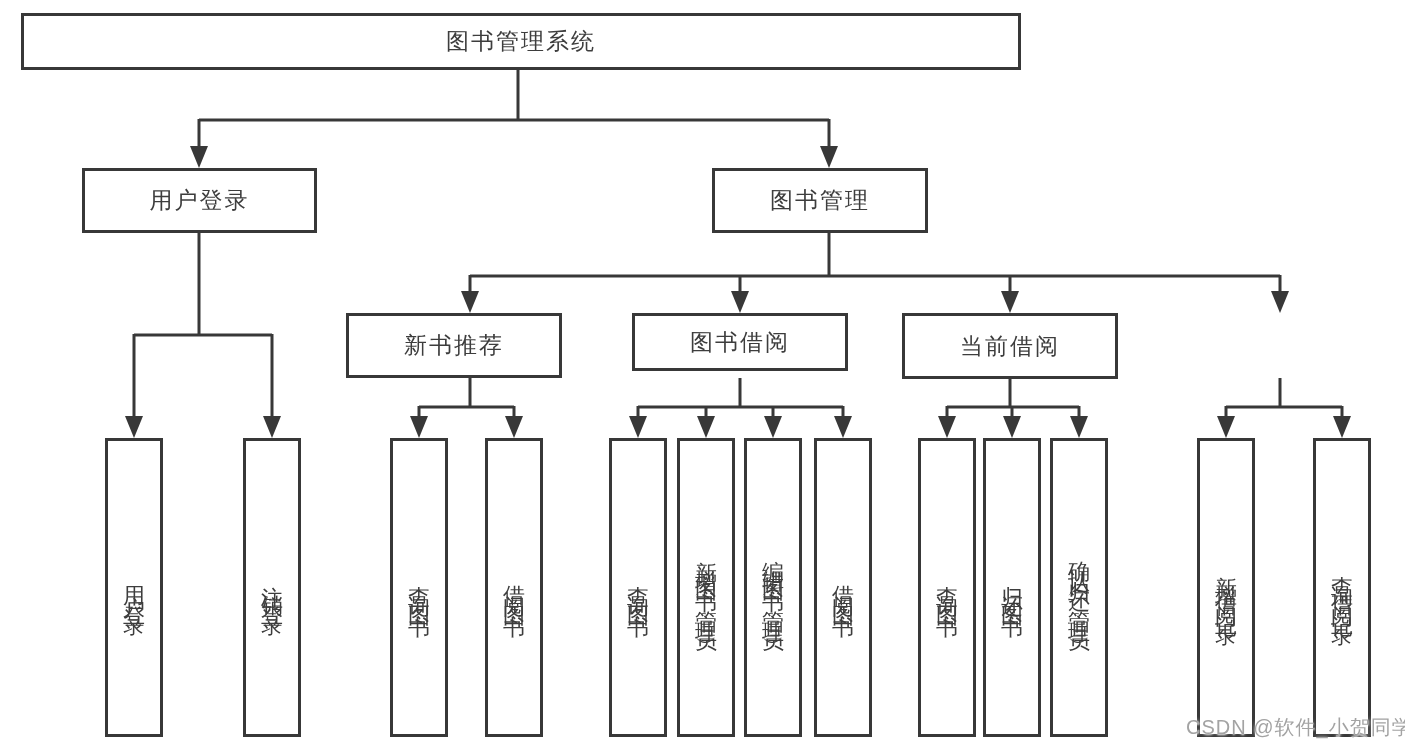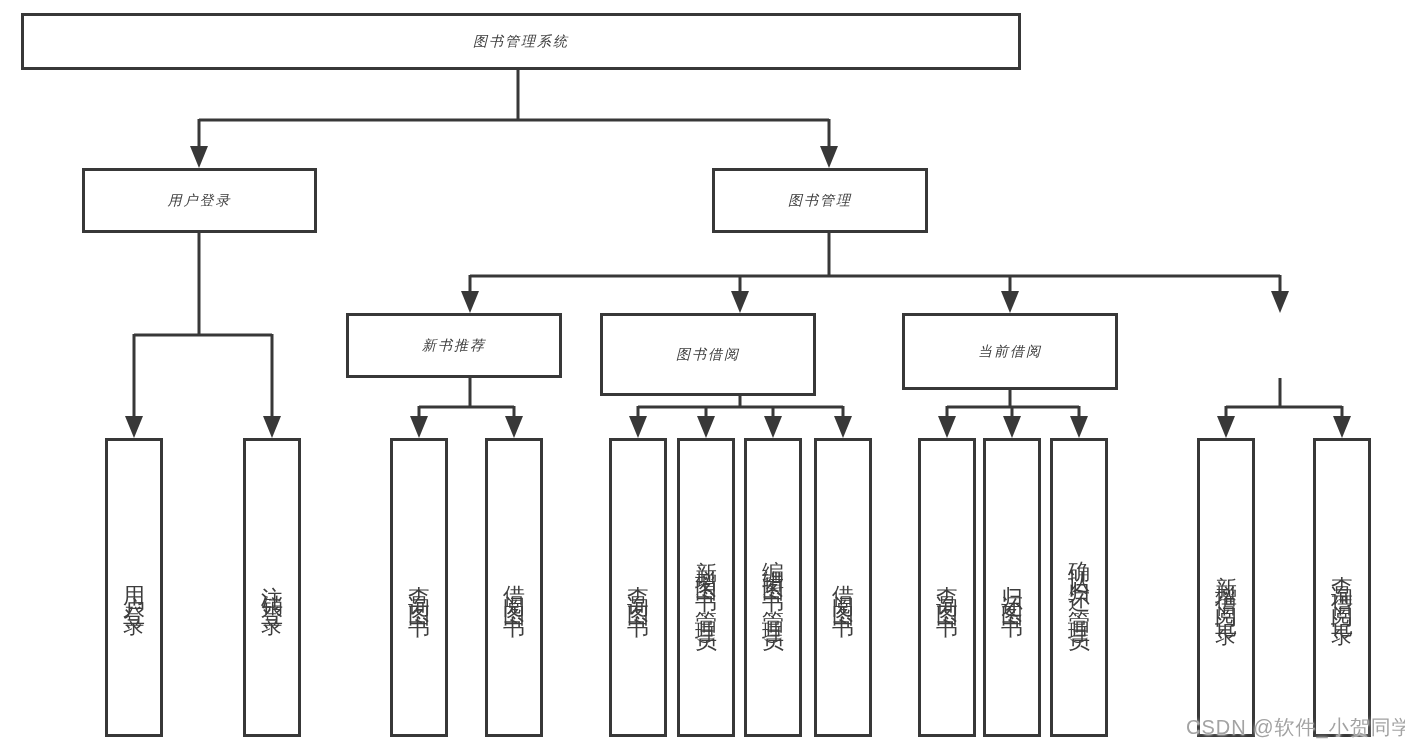--- a/index.html
+++ b/index.html
@@ -5,21 +5,21 @@
   html,body{margin:0;padding:0;background:#fff;}
   .canvas{
     position:relative;width:1405px;height:747px;background:#ffffff;overflow:hidden;
     font-family:"Liberation Sans","DejaVu Sans",sans-serif;
   }
   svg.wires{position:absolute;left:0;top:0;pointer-events:none;}
   .node{
     position:absolute;background:#ffffff;border:3px solid #383838;box-sizing:border-box;
     display:flex;align-items:center;justify-content:center;color:#3d3d3d;
   }
-  .hbox span{font-size:14px;letter-spacing:2px;white-space:nowrap;font-style:italic;}
+  .hbox span{font-size:23px;letter-spacing:2px;white-space:nowrap;}
   .vbox span{
     writing-mode:vertical-rl;text-orientation:mixed;
     font-size:22px;line-height:1;letter-spacing:10px;white-space:nowrap;
   }
   .watermark{
     position:absolute;left:1186px;top:714px;z-index:5;
     font-size:20px;color:#a3a3a3;letter-spacing:1px;white-space:nowrap;
     text-shadow:0 1px 2px rgba(255,255,255,.95), 0 0 4px rgba(255,255,255,.9);
   }
 </style>
@@ -66,24 +66,24 @@
   <div class="node hbox" style="left:82px;top:168px;width:235px;height:65px">
     <span>用户登录</span>
   </div>
   <div class="node hbox" style="left:712px;top:168px;width:216px;height:65px">
     <span>图书管理</span>
   </div>
 
   <div class="node hbox" style="left:346px;top:313px;width:216px;height:65px">
     <span>新书推荐</span>
   </div>
-  <div class="node hbox" style="left:600px;top:313px;width:216px;height:83px">
+  <div class="node hbox" style="left:632px;top:313px;width:216px;height:58px">
     <span>图书借阅</span>
   </div>
-  <div class="node hbox" style="left:902px;top:313px;width:216px;height:77px">
+  <div class="node hbox" style="left:902px;top:313px;width:216px;height:66px">
     <span>当前借阅</span>
   </div>
 
   <div class="node vbox" style="left:105px;top:438px;width:58px;height:299px">
     <span>用户登录</span>
   </div>
   <div class="node vbox" style="left:243px;top:438px;width:58px;height:299px">
     <span>注销登录</span>
   </div>
 

